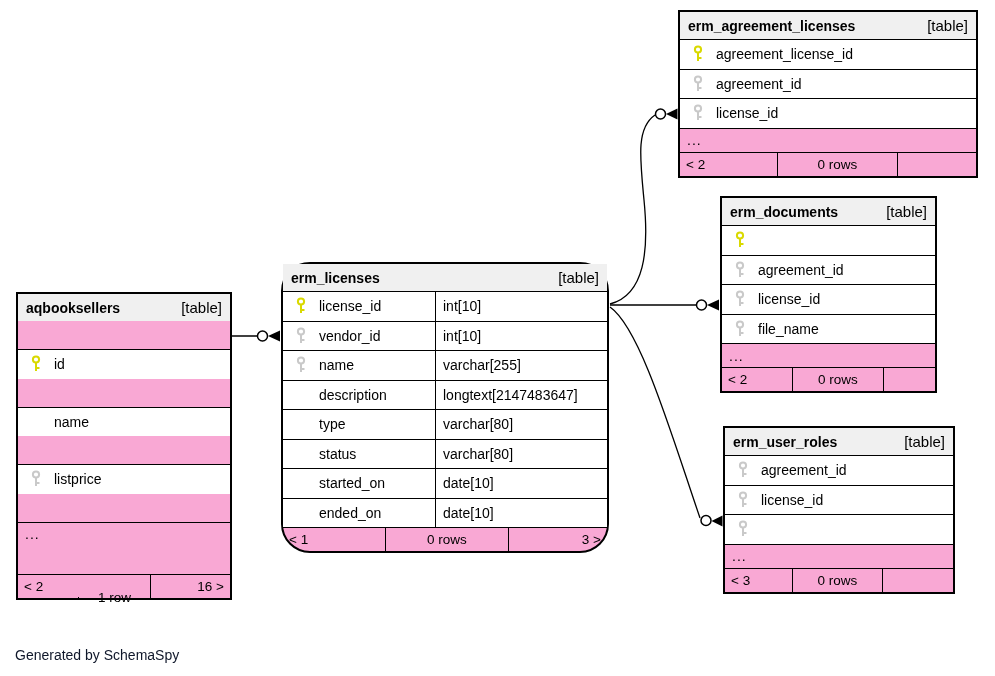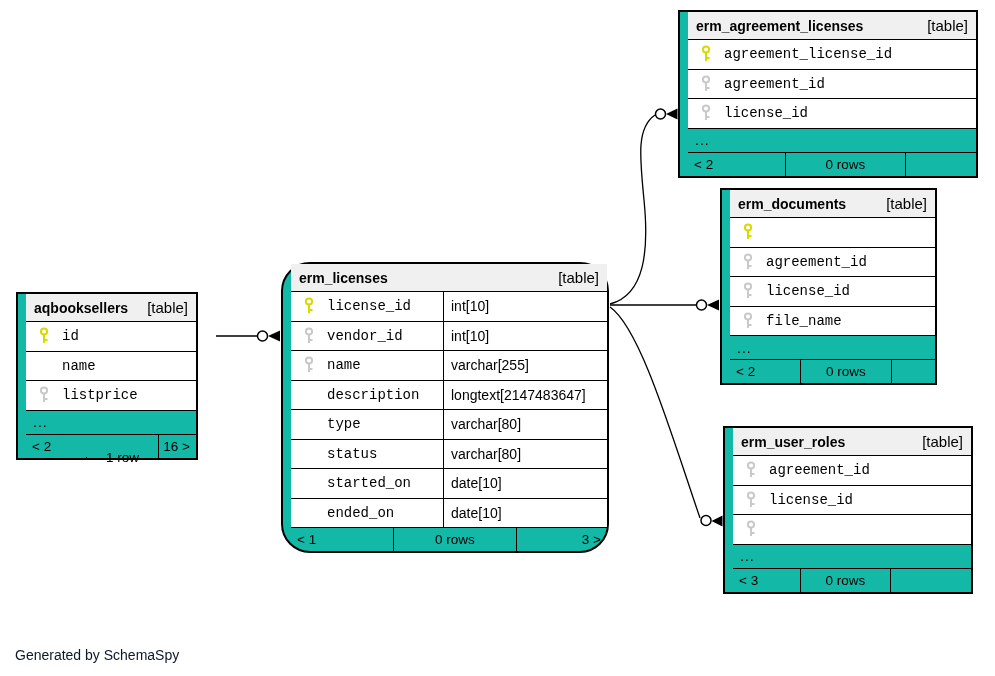--- a/index.html
+++ b/index.html
@@ -9,35 +9,35 @@
     --border-color:#000000;
   }
   html,body{margin:0;padding:0;}
   body{
     width:995px;height:676px;position:relative;background:#ffffff;
     font-family:"Liberation Sans","DejaVu Sans",sans-serif;
     color:#000;overflow:hidden;
   }
   #edges{position:absolute;left:0;top:0;pointer-events:none;}
   .table-box{
-    position:absolute;background:#14b8a6;border:2px solid var(--border-color);
-    box-sizing:border-box;display:flex;flex-direction:column;padding-left:8px;
+    position:absolute;background:#f9a8d4;border:2px solid var(--border-color);
+    box-sizing:border-box;display:flex;flex-direction:column;
   }
   .hdr{
     height:27px;box-sizing:border-box;display:flex;align-items:center;
     justify-content:space-between;padding:0 8px;background:var(--header-bg);
   }
   .hdr .tname{font-weight:bold;font-size:14px;}
   .hdr .ttag{font-size:15px;}
   .row{
     height:29.5px;box-sizing:border-box;border-top:1px solid var(--border-color);
     display:flex;align-items:stretch;background:#fff;font-size:14px;
   }
   .keycell{width:36px;flex:0 0 36px;display:flex;align-items:center;justify-content:center;}
-  .namecell{display:flex;align-items:center;flex:1 1 auto;white-space:nowrap;font-family:Liberation Mono, monospace;}
+  .namecell{display:flex;align-items:center;flex:1 1 auto;white-space:nowrap;}
   .namecell.fixed{flex:0 0 116px;}
   .typecell{
     flex:1 1 auto;border-left:1px solid var(--border-color);
     display:flex;align-items:center;padding-left:7px;white-space:nowrap;text-align:right;
   }
   .dots{
     height:24px;box-sizing:border-box;border-top:1px solid var(--border-color);
     display:flex;align-items:center;padding-left:7px;font-size:14px;letter-spacing:1px;
   }
   .ftr{
@@ -73,21 +73,21 @@
     <circle cx="701.5" cy="305" r="5" fill="#fff" stroke-width="1.5"></circle>
     <polygon points="707,305 719,299.5 719,310.5" fill="#000" stroke="none"></polygon>
   </g>
   <g stroke="#000" stroke-width="1.3" fill="none">
     <path d="M 610,307 C 640,328 670,430 700,518"></path>
     <circle cx="706" cy="520.5" r="5" fill="#fff" stroke-width="1.5"></circle>
     <polygon points="711.5,521 722.5,515.5 722.5,526.5" fill="#000" stroke="none"></polygon>
   </g>
 </svg>
 
-<div class="table-box" style="left:16px;top:292px;width:182px;">
+<div class="table-box" style="left:16px;top:292px;width:216px;gap:28px;">
   <div class="hdr">
     <span class="tname">aqbooksellers</span>
     <span class="ttag">[table]</span>
   </div>
   <div class="row">
     <span class="keycell">
         <svg class="key key-pk" width="12" height="18" viewBox="0 0 12 18">
           <circle cx="6" cy="4.5" r="3.1" fill="none" stroke="currentColor" stroke-width="2"></circle>
           <line x1="6" y1="7.6" x2="6" y2="16" stroke="currentColor" stroke-width="2"></line>
           <line x1="6" y1="13" x2="9.5" y2="13" stroke="currentColor" stroke-width="2"></line>
@@ -223,21 +223,21 @@
     <span class="namecell">license_id</span>
   </div>
   <div class="dots">...</div>
   <div class="ftr">
     <span class="fcell f-left" style="width:97px;">&lt; 2</span>
     <span class="fcell f-mid" style="width:120px;">0 rows</span>
     <span class="fcell f-right"></span>
   </div>
 </div>
 
-<div class="table-box" style="left:720px;top:188px;width:217px;">
+<div class="table-box" style="left:720px;top:196px;width:217px;">
   <div class="hdr">
     <span class="tname">erm_documents</span>
     <span class="ttag">[table]</span>
   </div>
   <div class="row">
     <span class="keycell">
         <svg class="key key-pk" width="12" height="18" viewBox="0 0 12 18">
           <circle cx="6" cy="4.5" r="3.1" fill="none" stroke="currentColor" stroke-width="2"></circle>
           <line x1="6" y1="7.6" x2="6" y2="16" stroke="currentColor" stroke-width="2"></line>
           <line x1="6" y1="13" x2="9.5" y2="13" stroke="currentColor" stroke-width="2"></line>
@@ -275,21 +275,21 @@
     <span class="namecell">file_name</span>
   </div>
   <div class="dots">...</div>
   <div class="ftr">
     <span class="fcell f-left" style="width:70px;">&lt; 2</span>
     <span class="fcell f-mid" style="width:91px;">0 rows</span>
     <span class="fcell f-right"></span>
   </div>
 </div>
 
-<div class="table-box" style="left:723px;top:426px;width:250px;">
+<div class="table-box" style="left:723px;top:426px;width:232px;">
   <div class="hdr">
     <span class="tname">erm_user_roles</span>
     <span class="ttag">[table]</span>
   </div>
   <div class="row">
     <span class="keycell">
         <svg class="key key-fk" width="12" height="18" viewBox="0 0 12 18">
           <circle cx="6" cy="4.5" r="3.1" fill="none" stroke="currentColor" stroke-width="2"></circle>
           <line x1="6" y1="7.6" x2="6" y2="16" stroke="currentColor" stroke-width="2"></line>
           <line x1="6" y1="13" x2="9.5" y2="13" stroke="currentColor" stroke-width="2"></line>

